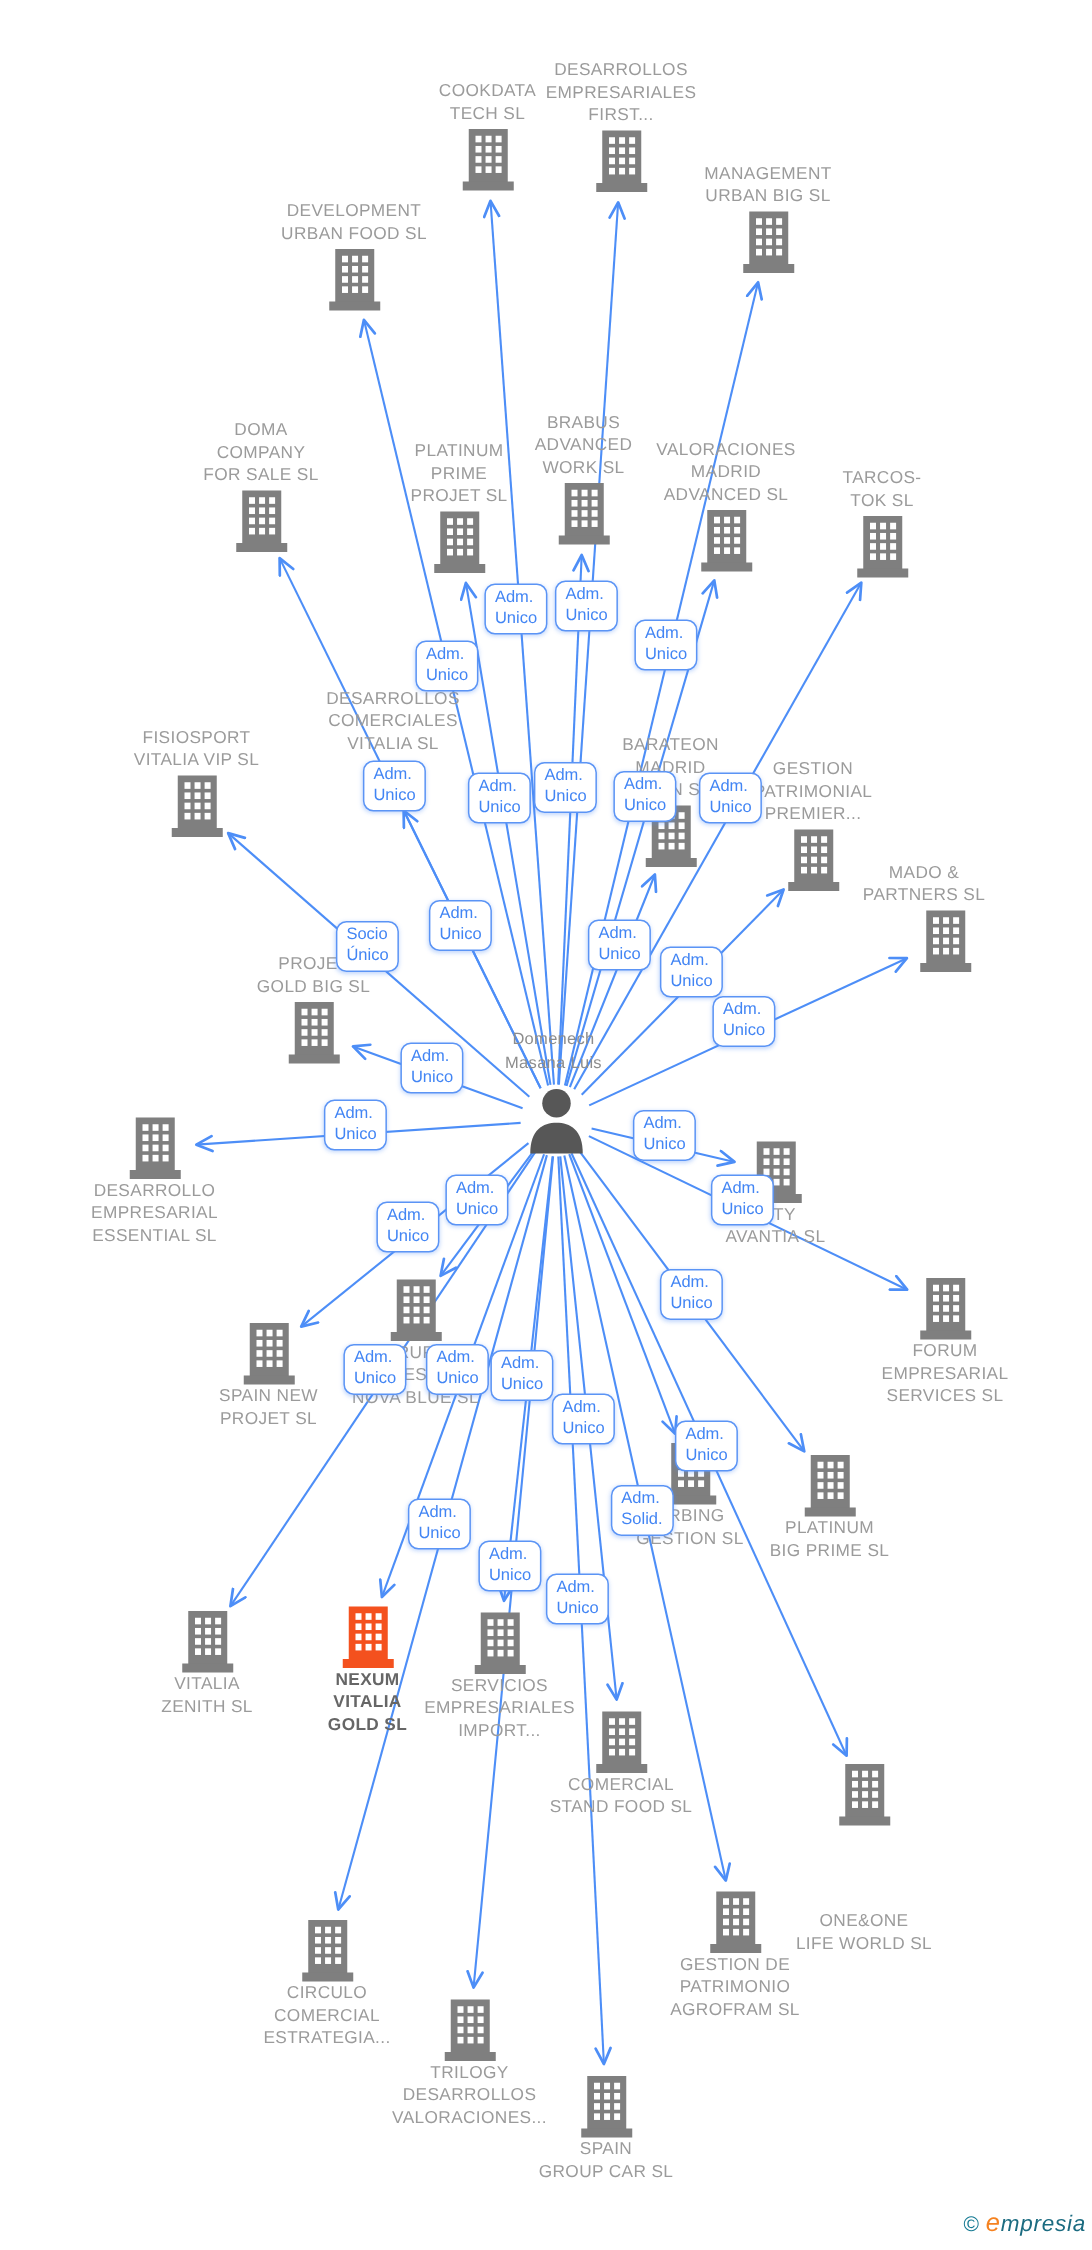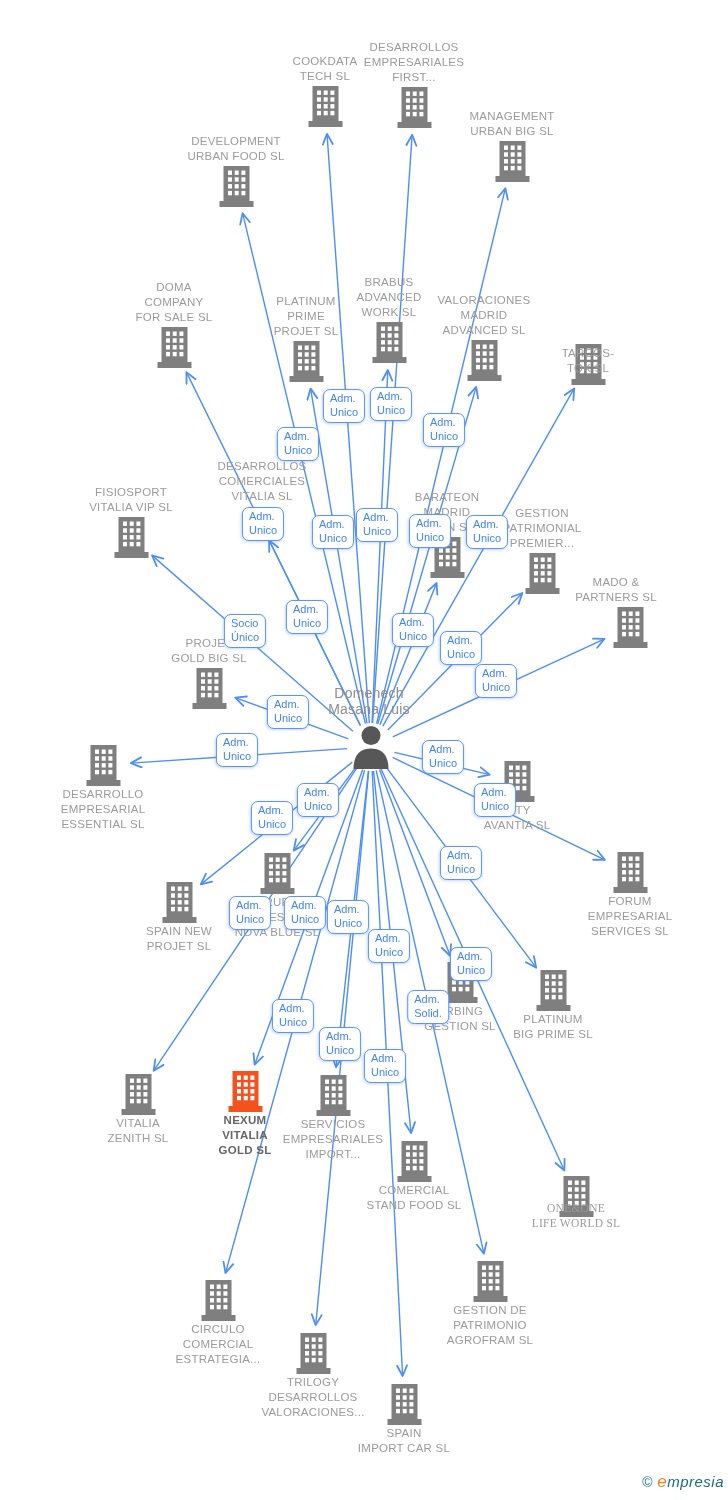--- a/index.html
+++ b/index.html
@@ -4,21 +4,21 @@
 <style>
   html,body{margin:0;padding:0;background:#fff;}
   #stage{position:relative;width:728px;height:1500px;background:#fff;overflow:hidden;
          font-family:"Liberation Sans",sans-serif;}
   .edges{position:absolute;left:0;top:0;}
   .node-icon{position:absolute;transform:translate(-50%,-50%);line-height:0;}
   .clabel{position:absolute;transform:translateX(-50%);white-space:pre-line;text-align:center;
           font-size:11.5px;line-height:15px;color:#9b9b9b;letter-spacing:.25px;cursor:pointer;}
   .clabel.hl{color:#666;font-weight:bold;}
   .plabel{position:absolute;transform:translateX(-50%);white-space:pre-line;text-align:center;
-          font-size:14px;line-height:15.5px;color:#8d8d8d;letter-spacing:.2px;}
+          font-size:11px;line-height:15.5px;color:#8d8d8d;letter-spacing:.2px;}
   .ebox{position:absolute;transform:translate(-50%,-50%);background:#fff;
         border:1.5px solid #5b94f5;border-radius:7px;padding:2px 6px 3px 6px;
         font-size:11px;line-height:13.5px;color:#4285f4;white-space:pre-line;text-align:left;
         box-shadow:0 1px 3px rgba(80,140,245,.35);}
   .watermark{position:absolute;right:4px;bottom:8px;font-style:italic;font-size:15px;
              letter-spacing:.5px;cursor:pointer;}
   .watermark .cc{color:#157a93;font-style:normal;font-size:14px;margin-right:4px;}
   .watermark .be{color:#f58220;font-size:17px;}
   .watermark .br{color:#1b6b80;}
 </style>
@@ -226,21 +226,21 @@
           <rect x="12" y="26.9" width="4" height="4.4" fill="#fff"></rect>
           <rect x="18.7" y="6.5" width="4" height="4.4" fill="#fff"></rect>
           <rect x="18.7" y="13.3" width="4" height="4.4" fill="#fff"></rect>
           <rect x="18.7" y="20.1" width="4" height="4.4" fill="#fff"></rect>
           <rect x="18.7" y="26.9" width="4" height="4.4" fill="#fff"></rect>
           <rect x="25.4" y="6.5" width="4" height="4.4" fill="#fff"></rect>
           <rect x="25.4" y="13.3" width="4" height="4.4" fill="#fff"></rect>
           <rect x="25.4" y="20.1" width="4" height="4.4" fill="#fff"></rect>
           <rect x="25.4" y="26.9" width="4" height="4.4" fill="#fff"></rect>
         </svg></div>
-      <div class="clabel" style="left: 588px; bottom: 1124px;">TARCOS-
+      <div class="clabel" style="left: 588px; bottom: 1158px;">TARCOS-
 TOK  SL</div>
       <div class="node-icon" style="left: 131px; top: 537px;"><svg width="40" height="44" viewBox="0 0 40 44">
     <rect x="7.5" y="2" width="26" height="36" fill="#7f7f7f"></rect>
     <rect x="3.5" y="37" width="34" height="6" fill="#7f7f7f"></rect>
           <rect x="12" y="6.5" width="4" height="4.4" fill="#fff"></rect>
           <rect x="12" y="13.3" width="4" height="4.4" fill="#fff"></rect>
           <rect x="12" y="20.1" width="4" height="4.4" fill="#fff"></rect>
           <rect x="12" y="26.9" width="4" height="4.4" fill="#fff"></rect>
           <rect x="18.7" y="6.5" width="4" height="4.4" fill="#fff"></rect>
           <rect x="18.7" y="13.3" width="4" height="4.4" fill="#fff"></rect>
@@ -542,21 +542,21 @@
           <rect x="12" y="26.9" width="4" height="4.4" fill="#fff"></rect>
           <rect x="18.7" y="6.5" width="4" height="4.4" fill="#fff"></rect>
           <rect x="18.7" y="13.3" width="4" height="4.4" fill="#fff"></rect>
           <rect x="18.7" y="20.1" width="4" height="4.4" fill="#fff"></rect>
           <rect x="18.7" y="26.9" width="4" height="4.4" fill="#fff"></rect>
           <rect x="25.4" y="6.5" width="4" height="4.4" fill="#fff"></rect>
           <rect x="25.4" y="13.3" width="4" height="4.4" fill="#fff"></rect>
           <rect x="25.4" y="20.1" width="4" height="4.4" fill="#fff"></rect>
           <rect x="25.4" y="26.9" width="4" height="4.4" fill="#fff"></rect>
         </svg></div>
-      <div class="clabel" style="left: 576px; top: 1201px; font-family: Liberation Serif, serif;">ONE&amp;ONE
+      <div class="clabel" style="left: 576px; top: 1274px;">ONE&amp;ONE
 LIFE WORLD  SL</div>
       <div class="node-icon" style="left: 490px; top: 1281px;"><svg width="40" height="44" viewBox="0 0 40 44">
     <rect x="7.5" y="2" width="26" height="36" fill="#7f7f7f"></rect>
     <rect x="3.5" y="37" width="34" height="6" fill="#7f7f7f"></rect>
           <rect x="12" y="6.5" width="4" height="4.4" fill="#fff"></rect>
           <rect x="12" y="13.3" width="4" height="4.4" fill="#fff"></rect>
           <rect x="12" y="20.1" width="4" height="4.4" fill="#fff"></rect>
           <rect x="12" y="26.9" width="4" height="4.4" fill="#fff"></rect>
           <rect x="18.7" y="6.5" width="4" height="4.4" fill="#fff"></rect>
           <rect x="18.7" y="13.3" width="4" height="4.4" fill="#fff"></rect>
@@ -618,21 +618,21 @@
           <rect x="18.7" y="6.5" width="4" height="4.4" fill="#fff"></rect>
           <rect x="18.7" y="13.3" width="4" height="4.4" fill="#fff"></rect>
           <rect x="18.7" y="20.1" width="4" height="4.4" fill="#fff"></rect>
           <rect x="18.7" y="26.9" width="4" height="4.4" fill="#fff"></rect>
           <rect x="25.4" y="6.5" width="4" height="4.4" fill="#fff"></rect>
           <rect x="25.4" y="13.3" width="4" height="4.4" fill="#fff"></rect>
           <rect x="25.4" y="20.1" width="4" height="4.4" fill="#fff"></rect>
           <rect x="25.4" y="26.9" width="4" height="4.4" fill="#fff"></rect>
         </svg></div>
       <div class="clabel" style="left: 404px; top: 1426px;">SPAIN
-IMPORT CAR  SL</div>
+GROUP CAR  SL</div>
       <div class="node-icon" style="left: 371px; top: 747px;"><svg width="42" height="46" viewBox="0 0 42 46">
     <circle cx="21" cy="11.5" r="9.5" fill="#575757"></circle>
     <path d="M3.5,45 C3.5,29 12,24.5 21,24.5 C30,24.5 38.5,29 38.5,45 Z" fill="#575757"></path>
         </svg></div>
       <div class="plabel" style="left: 369px; bottom: 783px;">Domenech
 Masana Luis</div>
     </div>
   <div id="boxes">
       <div class="ebox" style="left: 344px; top: 406px;">Adm.
 Unico</div>

